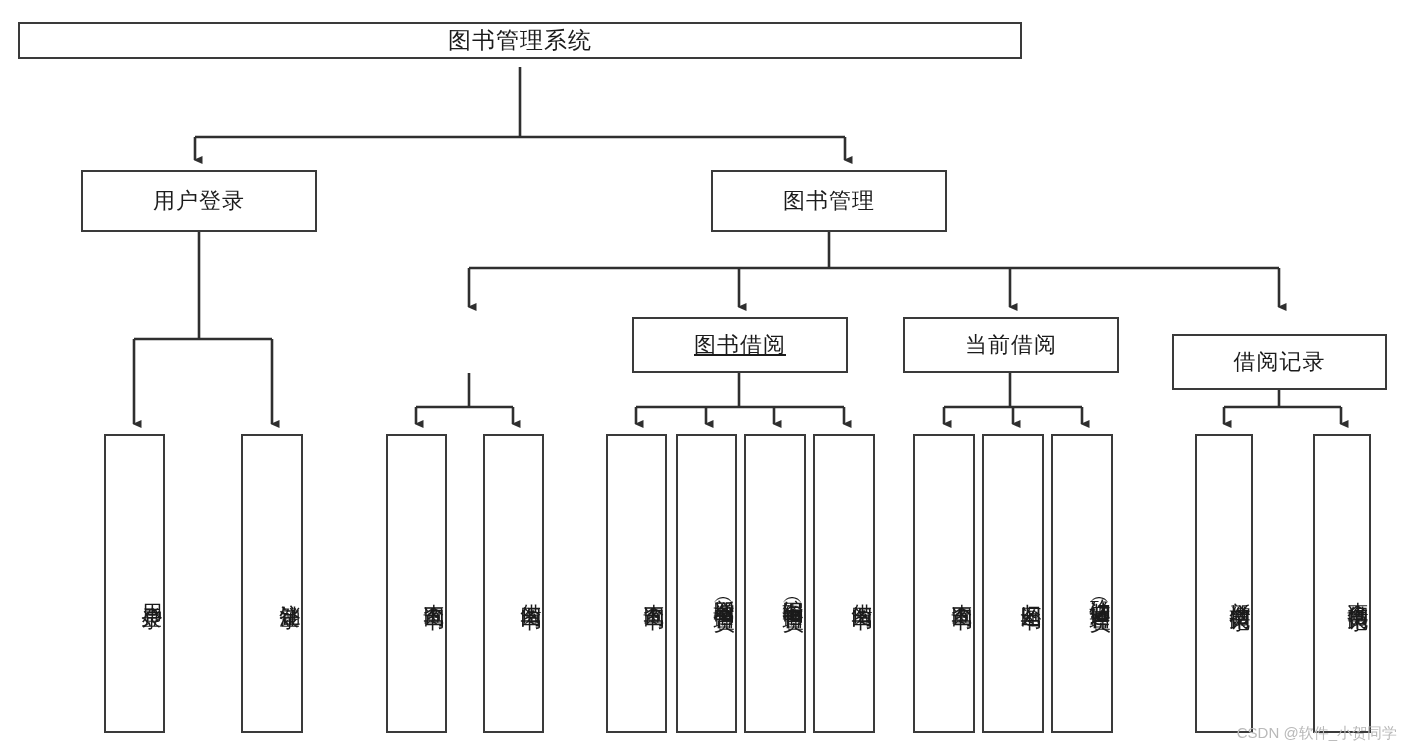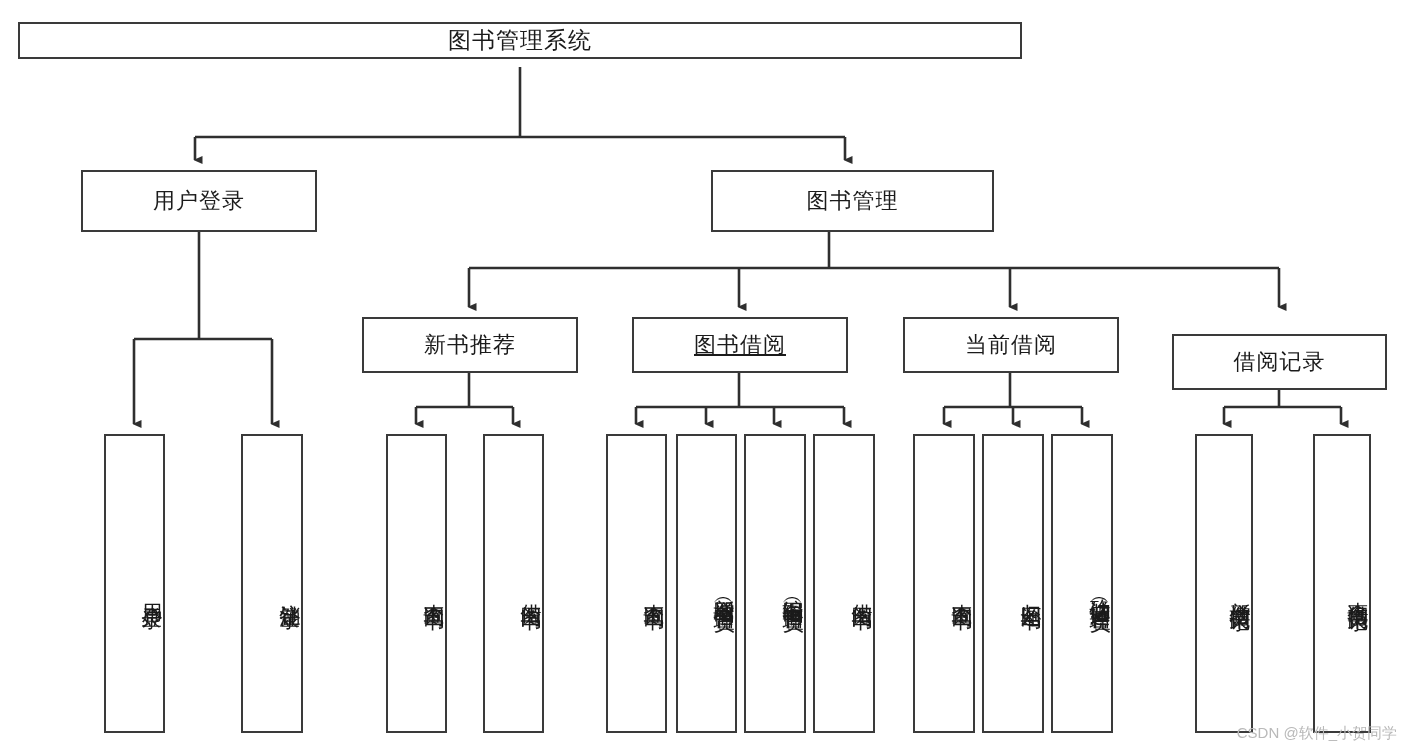--- a/index.html
+++ b/index.html
@@ -124,27 +124,24 @@
     </g>
   </svg>
 
   <div class="node horiz root" style="left:18px; top:14px; width:1004px; height:37px;margin-top:8px;">
     <span>图书管理系统</span>
   </div>
 
   <div class="node horiz" style="left:81px; top:170px; width:236px; height:62px;">
     <span>用户登录</span>
   </div>
-  <div class="node horiz" style="left:711px; top:170px; width:283px; height:62px;">
+  <div class="node horiz" style="left:711px; top:170px; width:236px; height:62px;">
     <span>图书管理</span>
   </div>
 
-  <div class="node horiz" style="left:362px; top:317px; width:216px; height:56px;">
-    <span>新书推荐</span>
-  </div>
   <div class="node horiz" style="left:632px; top:317px; width:216px; height:56px;text-decoration:underline;">
     <span>图书借阅</span>
   </div>
   <div class="node horiz" style="left:903px; top:317px; width:216px; height:56px;">
     <span>当前借阅</span>
   </div>
   <div class="node horiz" style="left:1172px; top:317px; width:215px; height:56px;margin-top:17px;">
     <span>借阅记录</span>
   </div>
 

